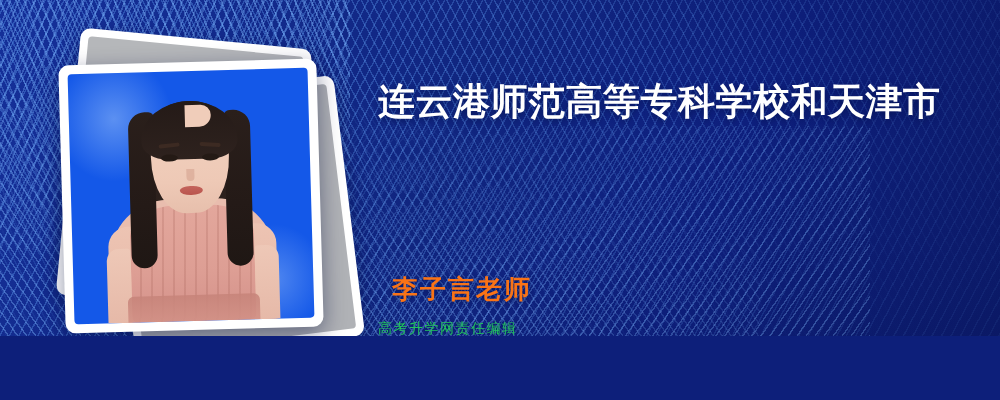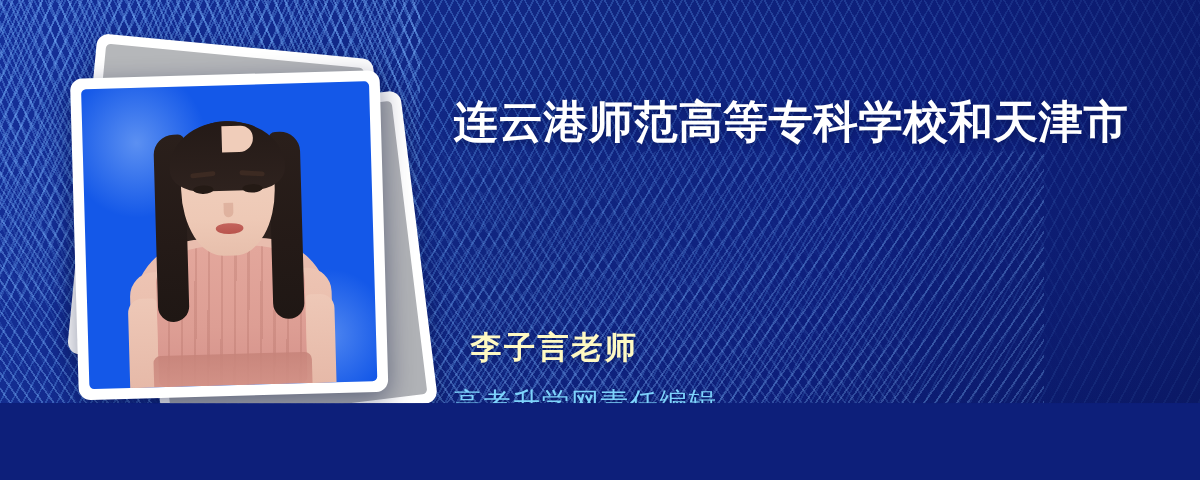--- a/index.html
+++ b/index.html
@@ -317,32 +317,32 @@
     font-size: 37px;
     font-weight: bold;
     line-height: 60px;
     letter-spacing: 0.5px;
     text-shadow: 0 2px 6px rgba(4,14,66,0.55);
   }
   .author-name {
     position: absolute;
     top: 272px;
     left: 14px;
-    color: #fef9c3;
+    color: #f97316;
     font-size: 26px;
     font-weight: bold;
     letter-spacing: 2px;
     text-shadow: 0 2px 6px rgba(4,14,66,0.5);
   }
   .author-role {
     position: absolute;
     top: 320px;
     left: 0px;
-    color: #7dd3fc;
-    font-size: 23px;
+    color: #22c55e;
+    font-size: 14px;
     font-weight: normal;
     letter-spacing: 1.5px;
     text-shadow: 0 1px 4px rgba(4,14,66,0.5);
   }
 </style>
 </head>
 <body>
 
 <div id="banner">
 

